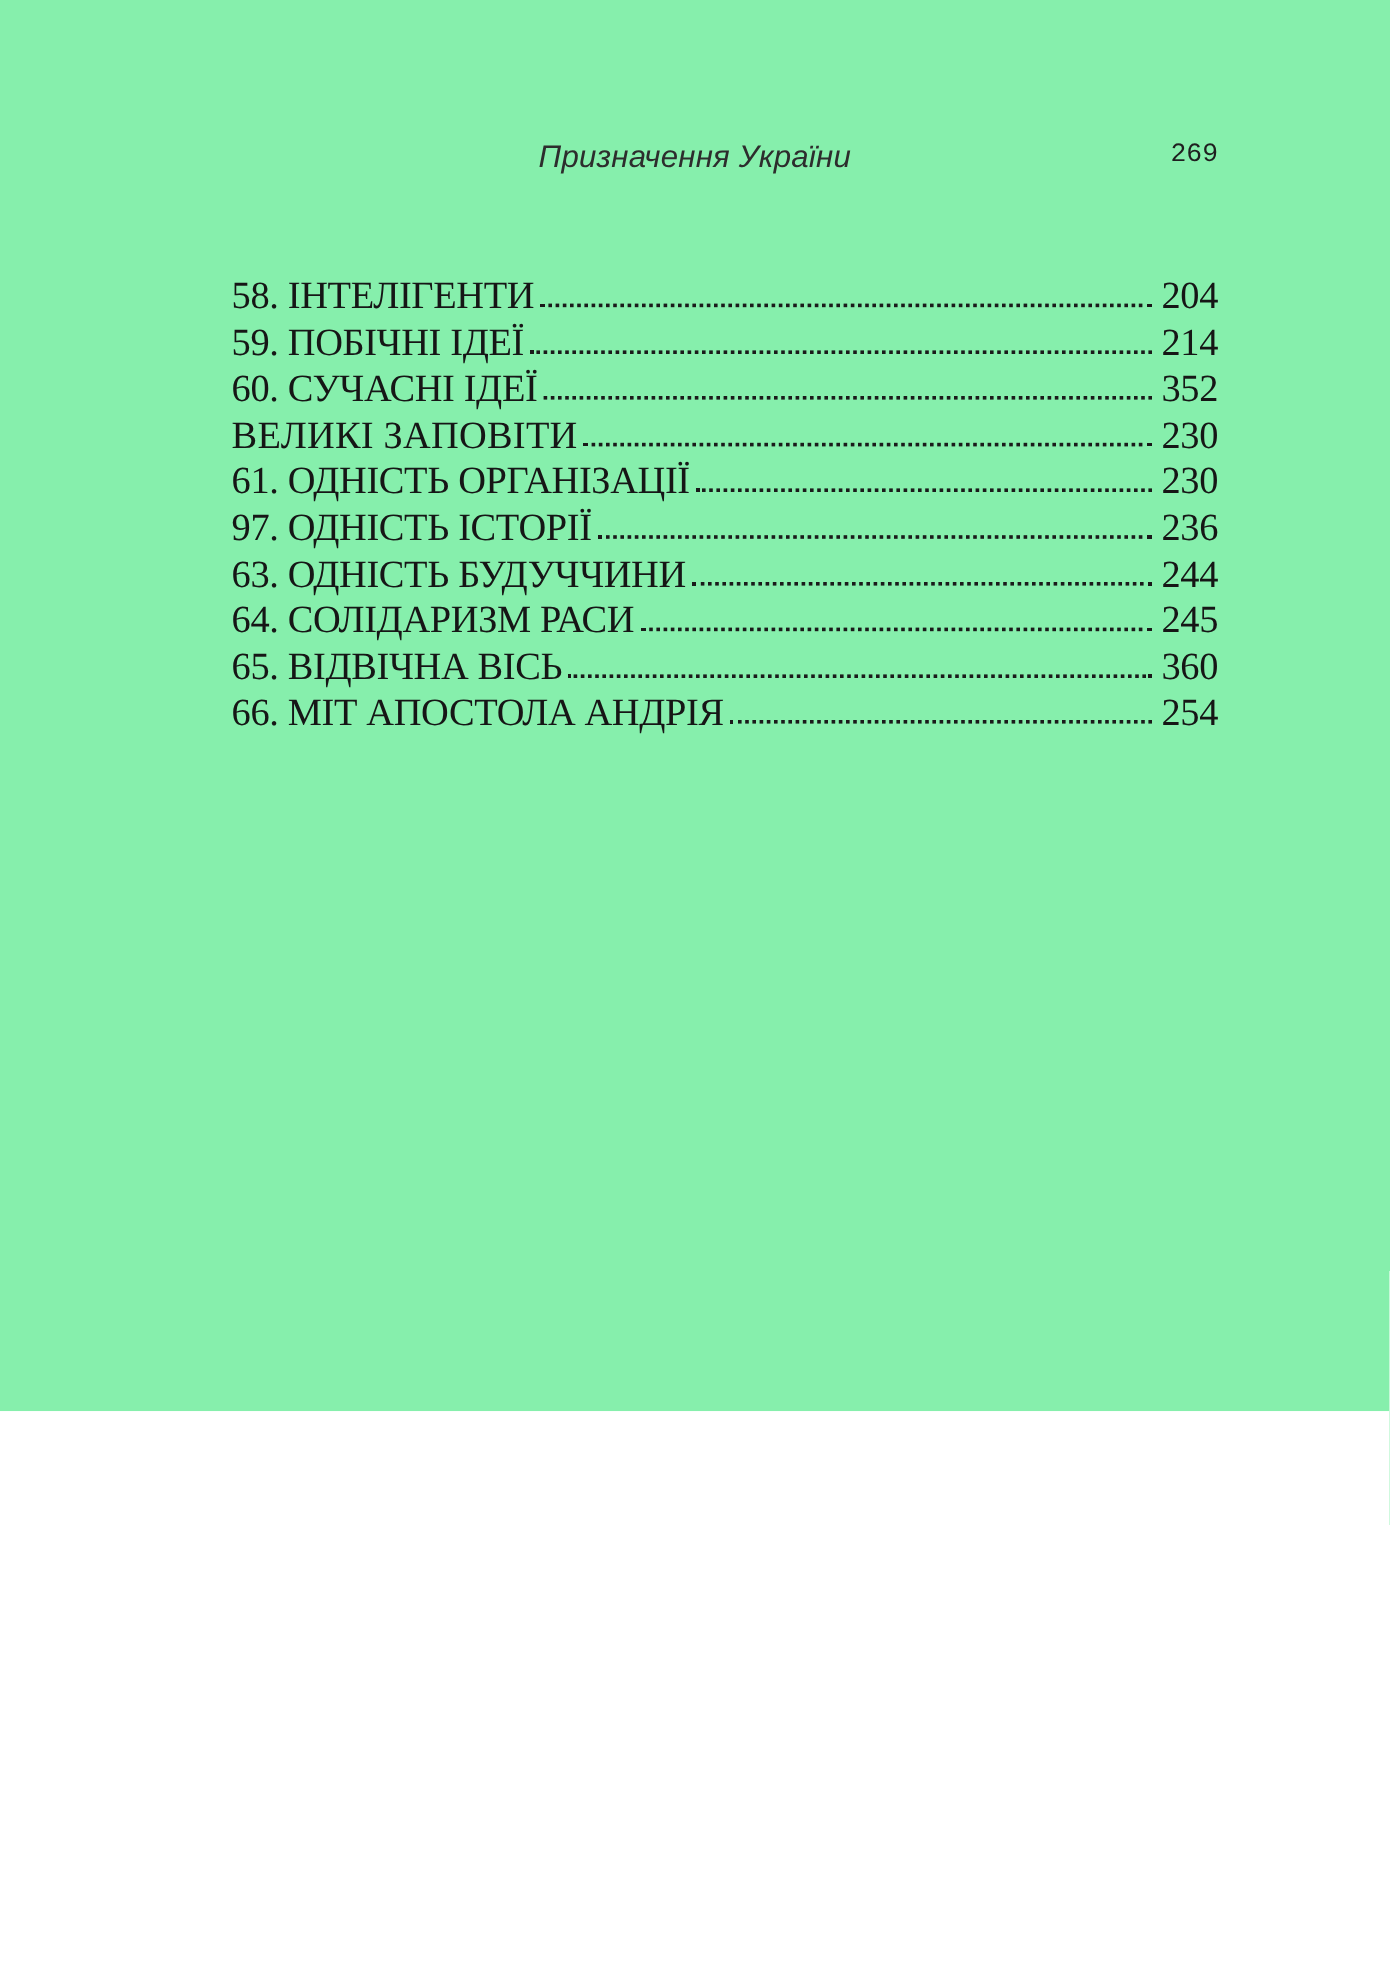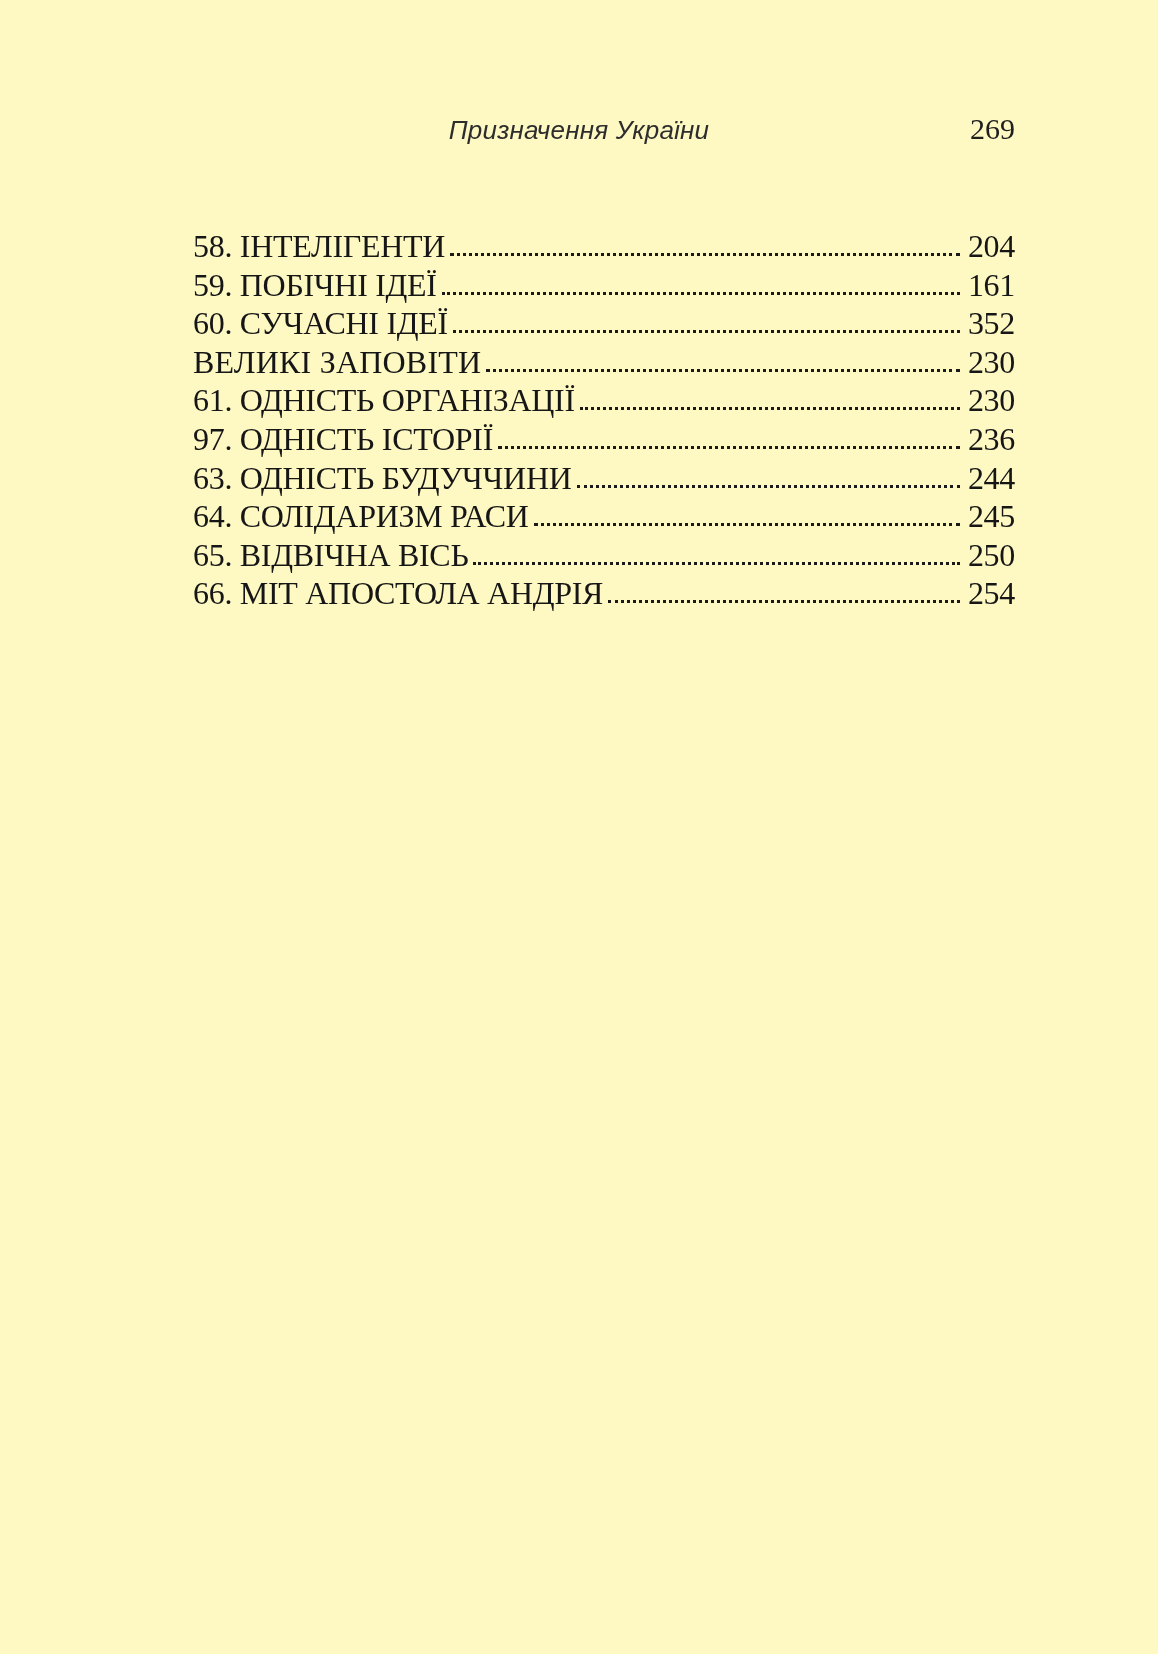--- a/index.html
+++ b/index.html
@@ -3,22 +3,22 @@
 <meta charset="utf-8">
 <style>
   html, body {
     margin: 0;
     padding: 0;
     background: #ffffff;
   }
   .page {
     position: relative;
     width: 1158px;
-    height: 1654px;
-    background: #fef9c3;
+    height: 1176px;
+    background: #86efac;
     color: #161616;
     font-family: "Liberation Serif", serif;
     overflow: hidden;
   }
   
   .running-header {
     position: absolute;
     top: 114px;
     left: 0;
     width: 1158px;
@@ -33,22 +33,22 @@
     font-weight: 400;
     font-size: 26px;
     line-height: 32px;
     color: #2d2d2d;
     letter-spacing: 0.2px;
   }
   .rh-page {
     position: absolute;
     right: 143px;
     top: -1px;
-    font-family: Liberation Serif, serif;
-    font-size: 30px;
+    font-family: Liberation Mono, monospace;
+    font-size: 22px;
     line-height: 32px;
     color: #1f1f1f;
   }
   
   .toc {
     position: absolute;
     top: 181px;
     left: 193px;
     width: 822px;
     margin-top: 46px;
@@ -96,21 +96,21 @@
   <main class="toc">
 
   <div class="toc-row">
         <span class="toc-label">58. ІНТЕЛІГЕНТИ</span>
         <span class="toc-dots"></span>
         <span class="toc-page">204</span>
       </div>
       <div class="toc-row">
         <span class="toc-label">59. ПОБІЧНІ ІДЕЇ</span>
         <span class="toc-dots"></span>
-        <span class="toc-page">161</span>
+        <span class="toc-page">214</span>
       </div>
       <div class="toc-row">
         <span class="toc-label">60. СУЧАСНІ ІДЕЇ</span>
         <span class="toc-dots"></span>
         <span class="toc-page">352</span>
       </div>
       <div class="toc-row section">
         <span class="toc-label">ВЕЛИКІ ЗАПОВІТИ</span>
         <span class="toc-dots"></span>
         <span class="toc-page">230</span>
@@ -131,21 +131,21 @@
         <span class="toc-page">244</span>
       </div>
       <div class="toc-row">
         <span class="toc-label">64. СОЛІДАРИЗМ РАСИ</span>
         <span class="toc-dots"></span>
         <span class="toc-page">245</span>
       </div>
       <div class="toc-row">
         <span class="toc-label">65. ВІДВІЧНА ВІСЬ</span>
         <span class="toc-dots"></span>
-        <span class="toc-page">250</span>
+        <span class="toc-page">360</span>
       </div>
       <div class="toc-row">
         <span class="toc-label">66. МІТ АПОСТОЛА АНДРІЯ</span>
         <span class="toc-dots"></span>
         <span class="toc-page">254</span>
       </div>
     </main>
 
 </div>
 

